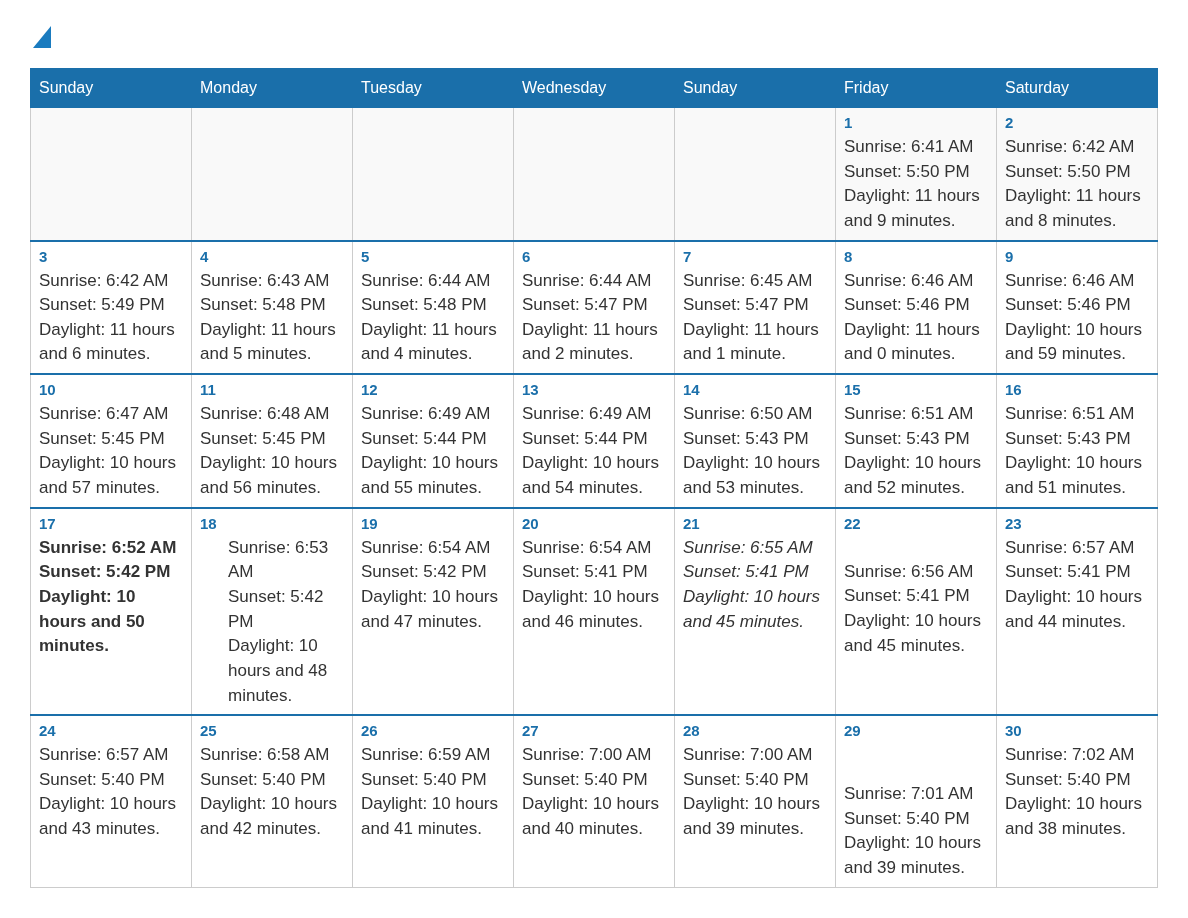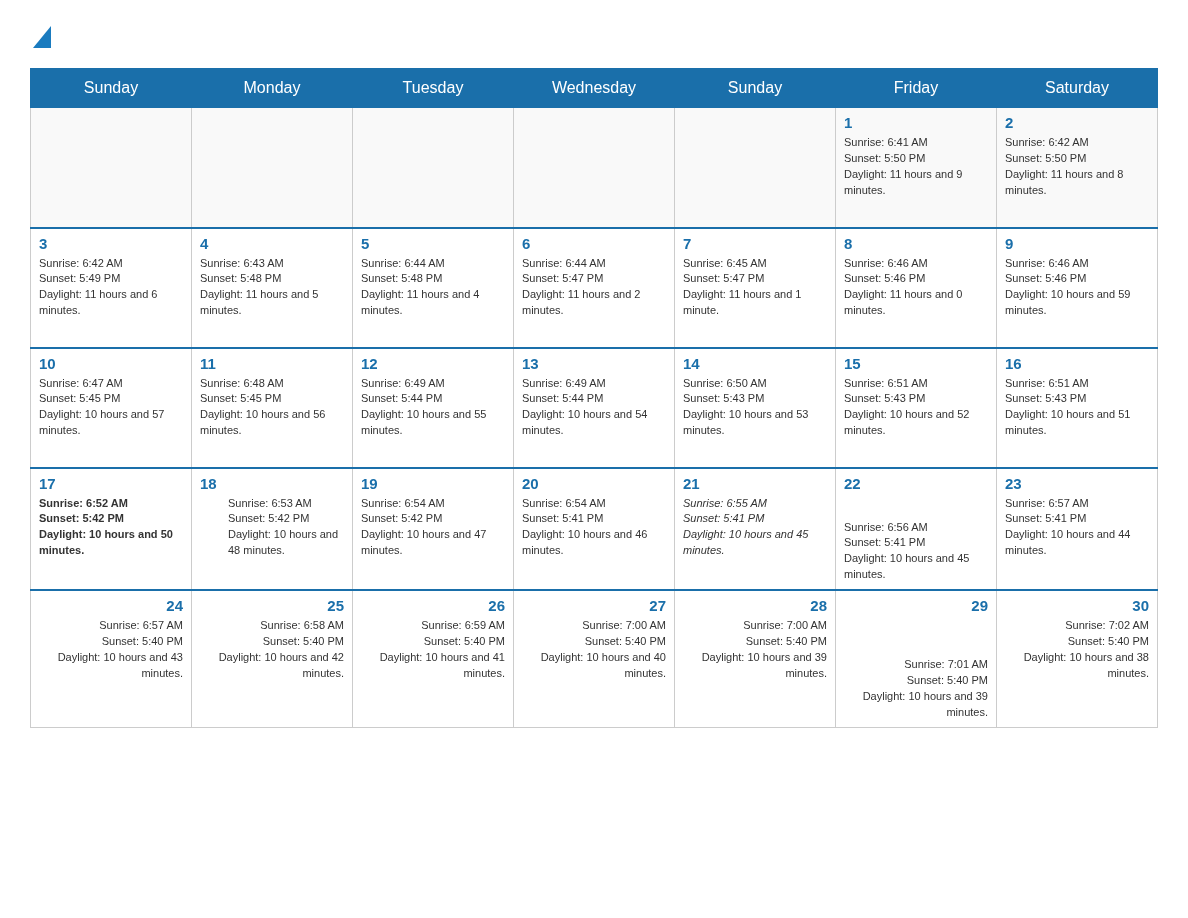--- a/index.html
+++ b/index.html
@@ -58,53 +58,52 @@
       width: 100%;
       border-collapse: collapse;
       table-layout: fixed;
     }
     th {
       background: #1a6faa;
       color: #fff;
       font-size: 16px;
       font-weight: normal;
       padding: 10px 8px;
-      text-align: center;
+      text-align: left;
       border: 1px solid #1a6faa;
     }
     td {
       vertical-align: top;
       padding: 6px 8px;
       border: 1px solid #ccc;
       font-size: 13px;
       color: #222;
       min-height: 90px;
       height: 120px;
     }
     .day-number {
       font-size: 15px;
       font-weight: bold;
       color: #1a6faa;
       display: block;
       margin-bottom: 4px;
     }
     .day-info {
-      font-size: 11px;
+      font-size: 17px;
       color: #333;
       line-height: 1.45;
     }
     tr:first-child td {
       background: #f9f9f9;
     }
     tbody tr td {
       border-bottom: 2px solid #1a6faa;
     }
     tbody tr:last-child td {
       border-bottom: 1px solid #ccc;
-      text-align: right;
     }
   </style>
 </head>
 <body>
 
 <div class="header">
   <div class="logo-container">
     <div class="logo-top">
       <span class="logo-text-general"></span>
 

